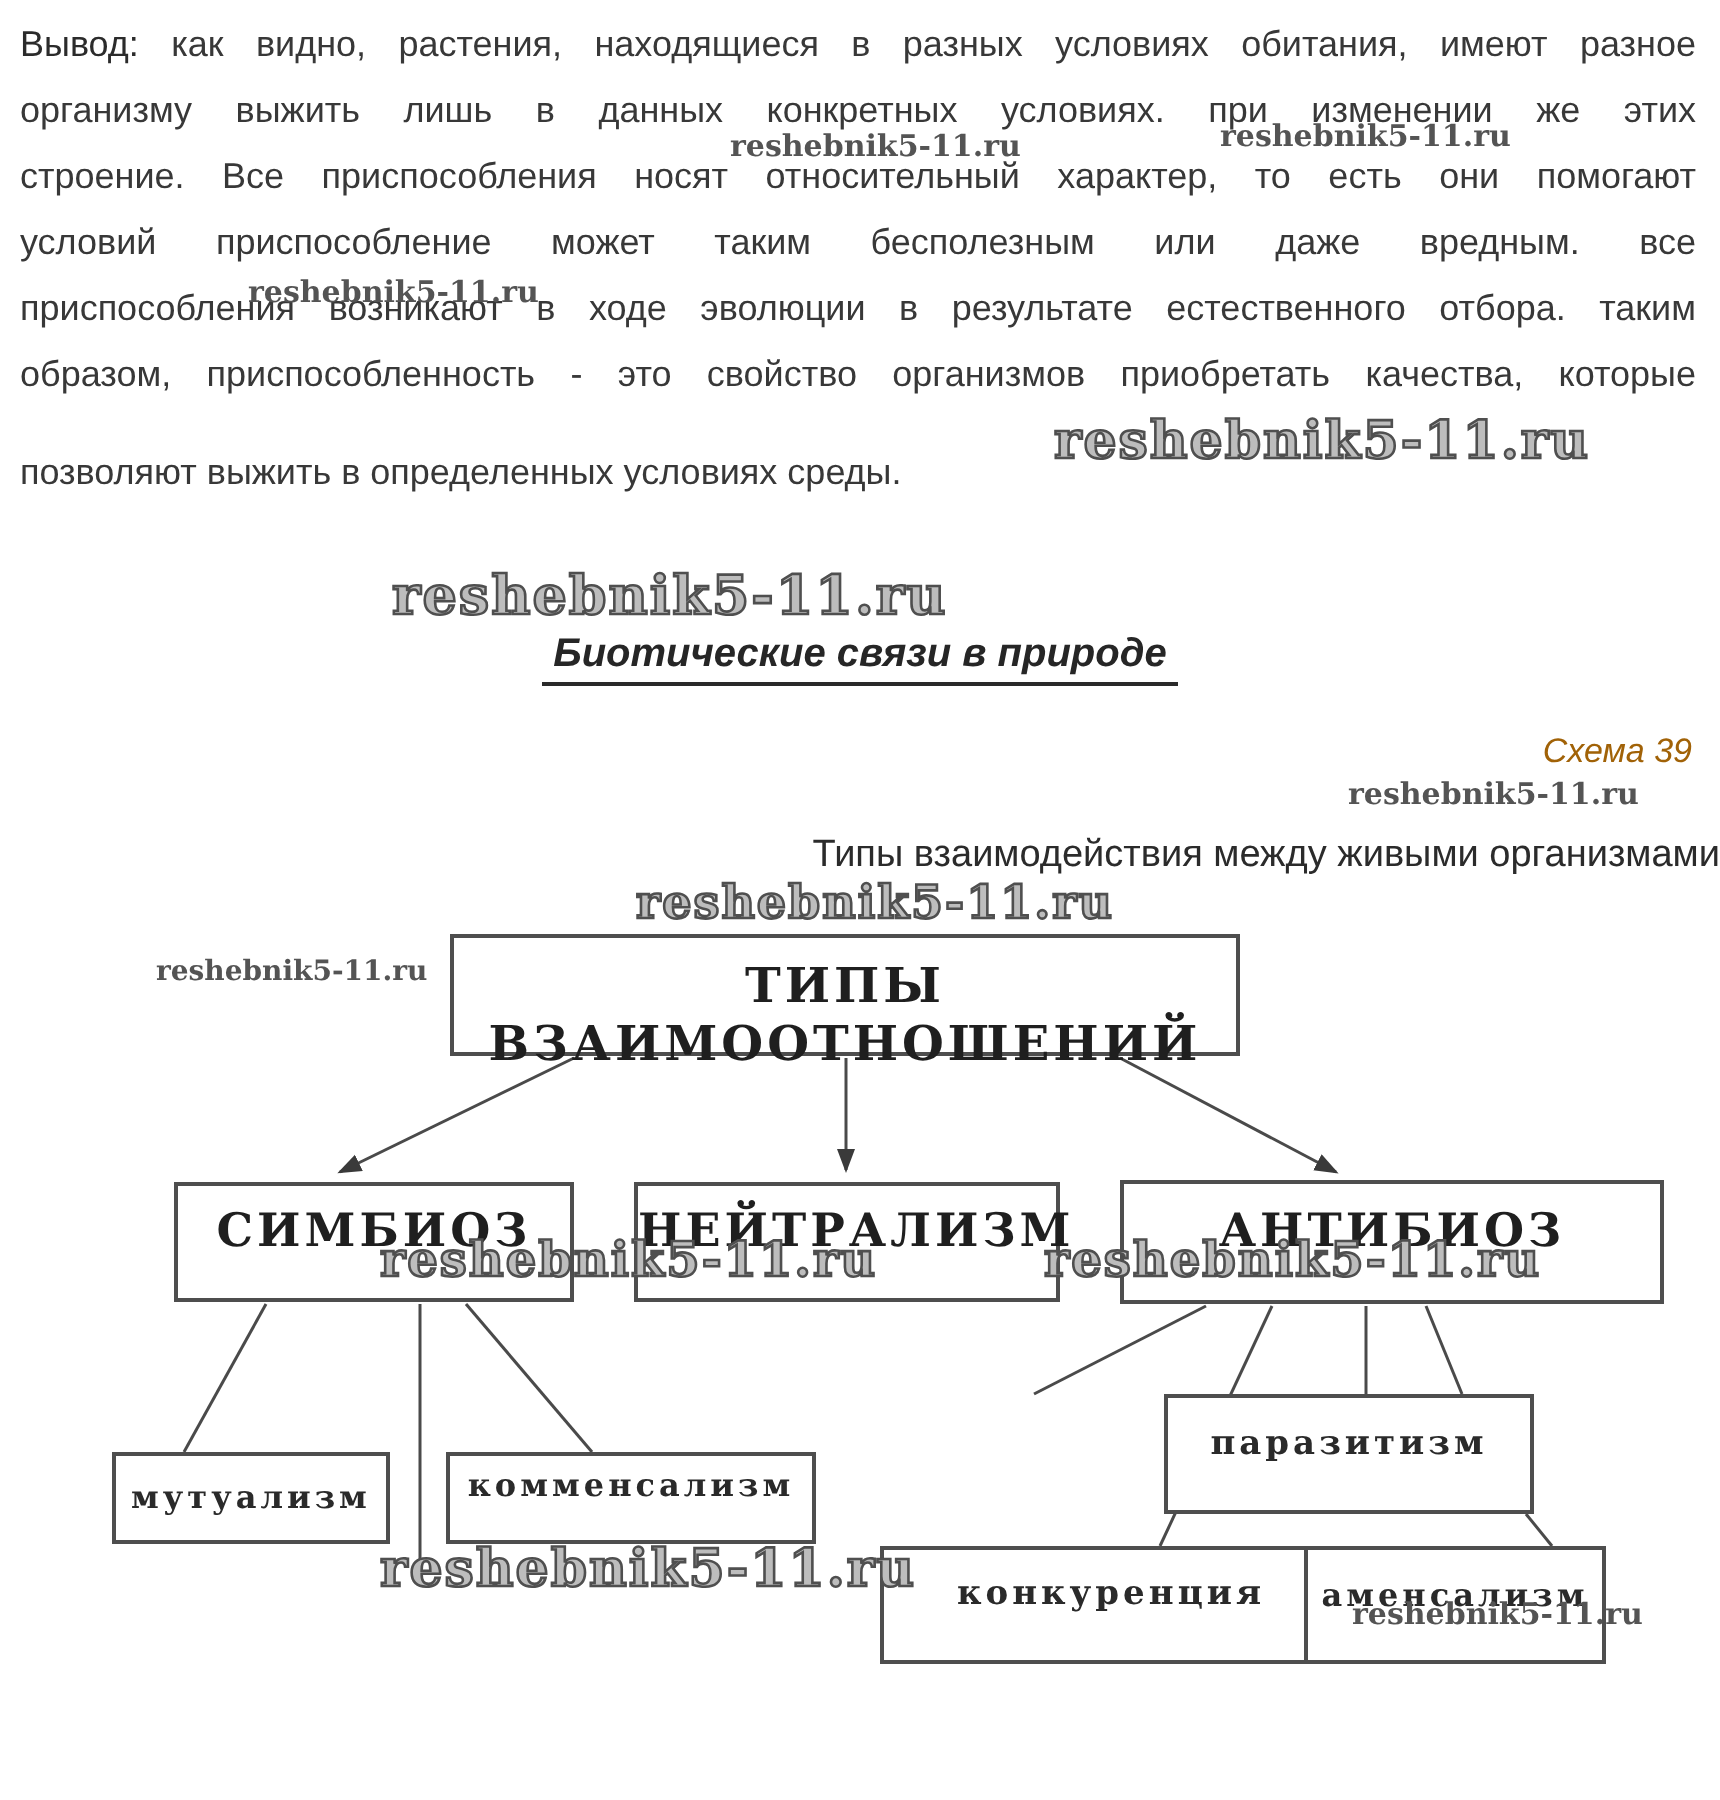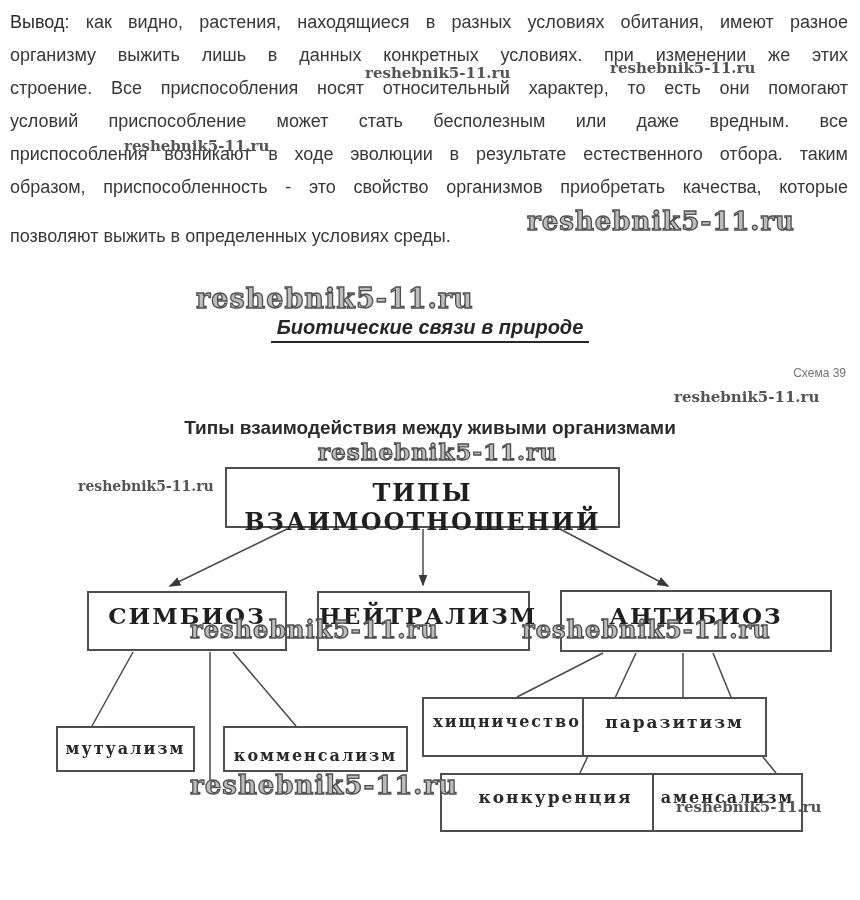--- a/index.html
+++ b/index.html
@@ -10,35 +10,35 @@
   
   .para{position:absolute;left:10px;top:6px;width:838px;z-index:2;color:#383838;
         font-size:18px;font-family:"Liberation Sans",sans-serif;}
   .pline{height:33px;line-height:33px;text-align:justify;text-align-last:justify;white-space:normal;}
   .pline.last{text-align:left;text-align-last:left;margin-top:16px;}
   .lead{font-weight:normal;color:#2b2b2b;}
   
   .heading-wrap{position:absolute;left:0;top:316px;width:860px;text-align:center;z-index:2;}
   .heading{display:inline-block;font-weight:bold;font-style:italic;font-size:20px;color:#262626;
            border-bottom:2px solid #2a2a2a;padding:0 6px 2px 6px;}
-  .scheme{position:absolute;right:14px;top:366px;font-size:12px;color:#737373;z-index:2;}
-  .diagram-title{position:absolute;left:0;top:417px;width:860px;text-align:center;
-                 font-weight:bold;font-size:19px;color:#2b2b2b;z-index:2;}
+  .scheme{position:absolute;right:14px;top:366px;font-style:italic;font-size:17px;color:#a16207;z-index:2;}
+  .diagram-title{position:absolute;left:0;top:417px;width:860px;text-align:right;
+                 font-weight:normal;font-size:19px;color:#2b2b2b;z-index:2;}
   
   .node{position:absolute;box-sizing:border-box;background:#fff;border:2px solid #4e4e4e;
         text-align:center;color:#1f1f1f;z-index:2;
         font-family:"DejaVu Serif","Liberation Serif",serif;}
   .lvl1,.lvl2{letter-spacing:2px;font-weight:600;}
   .leaf{font-weight:bold;letter-spacing:2px;color:#2a2a2a;}
   .n-root{left:225px;top:467px;width:395px;height:61px;font-size:24px;padding-top:9px;}
   .n-sym {left:87px; top:591px;width:200px;height:60px;font-size:23px;padding-top:9px;}
   .n-neu {left:317px;top:591px;width:213px;height:60px;font-size:23px;padding-top:9px;}
   .n-ant {left:560px;top:590px;width:272px;height:62px;font-size:23px;padding-top:10px;}
   .n-mut {left:56px; top:726px;width:139px;height:46px;font-size:16px;padding-top:11px;}
-  .n-com {left:223px;top:726px;width:185px;height:46px;font-size:16px;padding-top:18px;}
+  .n-com {left:223px;top:726px;width:185px;height:46px;font-size:16px;padding-top:5px;}
   .n-pro {left:86px; top:788px;width:202px;height:62px;font-size:16px;padding-top:11px;}
   .n-khi {left:422px;top:697px;width:170px;height:60px;font-size:16px;padding-top:13px;}
   .n-par {left:582px;top:697px;width:185px;height:60px;font-size:17px;padding-top:13px;}
   .n-kon {left:440px;top:773px;width:231px;height:59px;font-size:17px;padding-top:12px;}
   .n-ame {left:652px;top:773px;width:151px;height:59px;font-size:16px;padding-top:13px;}
   
   .connectors{position:absolute;left:0;top:0;z-index:1;}
   
   .wm{position:absolute;font-family:"DejaVu Serif",serif;font-weight:bold;white-space:nowrap;}
   .wm.sm{color:#545454;z-index:3;}
@@ -67,41 +67,40 @@
       <line x1="683" y1="653" x2="683" y2="697"></line>
       <line x1="713" y1="653" x2="731" y2="697"></line>
       <line x1="763" y1="757" x2="776" y2="773"></line>
     </g>
   </svg>
 
   <div class="para">
     <div class="pline"><span class="lead">Вывод:</span> <span>как видно, растения, находящиеся в разных условиях обитания, имеют разное</span></div>
     <div class="pline">организму выжить лишь в данных конкретных условиях. при изменении же этих</div>
     <div class="pline">строение. Все приспособления носят относительный характер, то есть они помогают</div>
-    <div class="pline">условий приспособление может стать бесполезным или даже вредным. все</div>
+    <div class="pline">условий приспособление может таким бесполезным или даже вредным. все</div>
     <div class="pline">приспособления возникают в ходе эволюции в результате естественного отбора. таким</div>
     <div class="pline">образом, приспособленность - это свойство организмов приобретать качества, которые</div>
     <div class="pline last">позволяют выжить в определенных условиях среды.</div>
   </div>
 
   <div class="heading-wrap">
     <span class="heading">Биотические связи в природе</span>
   </div>
 
   <div class="scheme">Схема 39</div>
 
   <div class="diagram-title">Типы взаимодействия между живыми организмами</div>
 
   <div class="node lvl2 n-sym">СИМБИОЗ</div>
   <div class="node lvl1 n-root">ТИПЫ ВЗАИМООТНОШЕНИЙ</div>
   <div class="node lvl2 n-neu">НЕЙТРАЛИЗМ</div>
   <div class="node lvl2 n-ant">АНТИБИОЗ</div>
   <div class="node leaf n-mut">мутуализм</div>
   <div class="node leaf n-com">комменсализм</div>
-  <div class="node leaf n-khi">хищничество</div>
   <div class="node leaf n-par">паразитизм</div>
   <div class="node leaf n-kon">конкуренция</div>
   <div class="node leaf n-ame">аменсализм</div>
 
   <span class="wm sm" style="left:365px;top:64px;font-size:15px">reshebnik5-11.ru</span>
   <span class="wm sm" style="left:610px;top:59px;font-size:15px">reshebnik5-11.ru</span>
   <span class="wm sm" style="left:124px;top:137px;font-size:15px">reshebnik5-11.ru</span>
   <span class="wm lg" style="left:527px;top:206px;font-size:26px">reshebnik5-11.ru</span>
   <span class="wm lg" style="left:196px;top:283px;font-size:27px">reshebnik5-11.ru</span>
   <span class="wm sm" style="left:674px;top:388px;font-size:15px">reshebnik5-11.ru</span>

